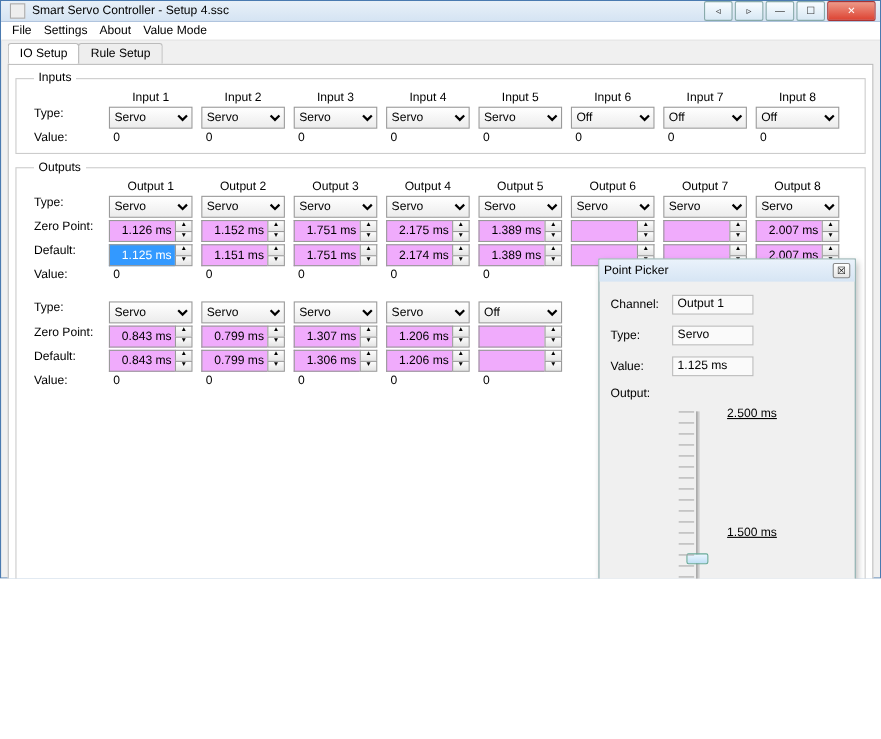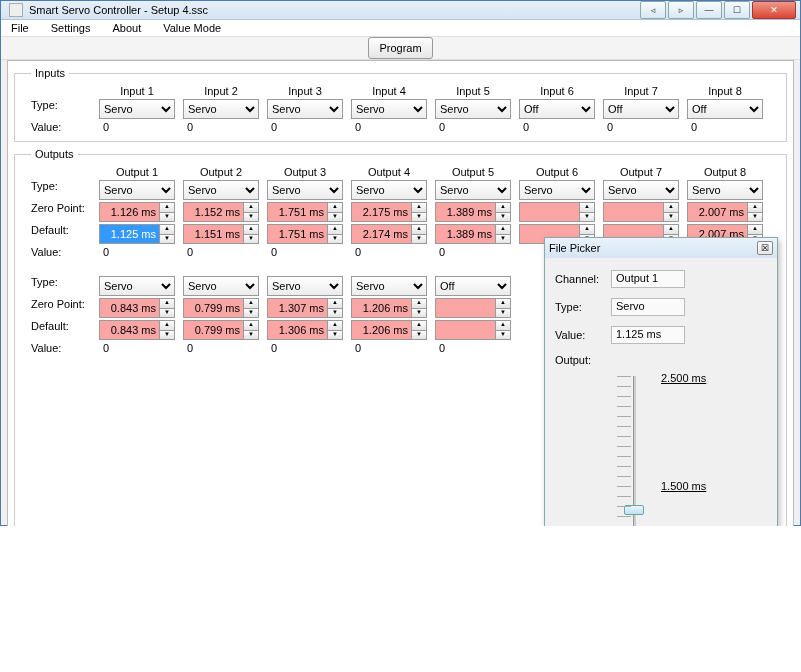--- a/index.html
+++ b/index.html
@@ -4,38 +4,38 @@
 <style>
 * { box-sizing: border-box; font-family: "Segoe UI", Tahoma, sans-serif; font-size: 11px; }
 body { margin: 0; background: #fff; }
 .window { width: 801px; height: 526px; border: 1px solid #4a7ab0; background: #f0f0f0; display: flex; flex-direction: column; }
 .titlebar { height: 28px; background: linear-gradient(#e8f0f8,#d5e4f3); display: flex; align-items: center; padding: 0 4px 0 8px; border-bottom: 1px solid #b0c4de; }
 .titlebar .icon { width:14px; height:14px; background:#eee; border:1px solid #aaa; margin-right:6px; }
 .titlebar .title { flex:1; color:#000; }
 .winbtns { display:flex; gap:2px; }
 .winbtn { width:26px; height:18px; border:1px solid #8aa; border-radius:2px; background:linear-gradient(#f8fcff,#d8e8f4); display:flex; align-items:center; justify-content:center; font-size:9px; color:#333; }
 .winbtn.close { background:linear-gradient(#e98,#d43); border-color:#a33; color:#fff; width:44px; }
-.menubar { height:24px; background:#fff; display:flex; align-items:center; padding:0 6px; gap:14px; border-bottom:1px solid #e0e0e0; }
+.menubar { height:24px; background:#fff; display:flex; align-items:center; padding:0 6px; gap:3px; border-bottom:1px solid #e0e0e0; }
 .menubar span { color:#000; padding:2px 4px; }
 .toolbar { height:36px; display:flex; align-items:center; justify-content:center; background:#f4f4f4; border-bottom:1px solid #ddd; }
 .btn { height:22px; padding:0 10px; background:linear-gradient(#fdfdfd,#e6e6e6); border:1px solid #9a9a9a; border-radius:3px; }
 .content { flex:1; position:relative; padding:0 6px; }
 .tabs { display:flex; margin-top:2px; }
 .tab { padding:3px 10px; border:1px solid #bbb; border-bottom:none; background:#eee; margin-right:-1px; border-radius:3px 3px 0 0; }
 .tab.active { background:#fff; position:relative; z-index:2; }
 .tabpanel { border:1px solid #bbb; background:#fff; height:568px; padding:4px 6px; position:relative; }
 fieldset { border:1px solid #ccc; margin:2px 0 6px 0; padding:4px 6px 6px 16px; }
 legend { padding:0 4px; color:#000; }
 .row { display:flex; margin:2px 0; }
 .rowlabel { width:64px; }
 .colhdr, .cell { width:84px; text-align:center; }
 .cell { display:flex; justify-content:center; }
 select.combo { width:76px; height:20px; border:1px solid #9a9a9a; background:linear-gradient(#fff,#ececec); }
 .spinner { display:flex; width:76px; height:20px; }
-.spinner input { width:60px; border:1px solid #9a9a9a; border-right:none; padding:0 3px; text-align:right; background:#fca5a5; }
+.spinner input { width:60px; border:1px solid #9a9a9a; border-right:none; padding:0 3px; text-align:right; background:#f0abfc; }
 .spinner input.sel { background:#3399ff; color:#fff; }
 .spinbtns { width:16px; display:flex; flex-direction:column; }
 .spinbtns div { flex:1; border:1px solid #9a9a9a; background:linear-gradient(#fdfdfd,#e4e4e4); font-size:6px; line-height:7px; text-align:center; }
 .spinbtns div:first-child { border-bottom:none; }
 .valtxt { width:76px; text-align:left; padding-left:4px; color:#000; }
 .statusbar { height:20px; border-top:1px solid #ccc; background:#a21caf; display:flex; align-items:center; padding:0 8px; }
 .statuscell { border:1px inset #ddd; padding:1px 8px; background:#fff; min-width:60px; height:16px; display:flex; align-items:center; }
 
 .picker { position:absolute; left:536px; top:176px; width:234px; height:370px; background:#f0f0f0; border:1px solid #8aa; box-shadow:2px 3px 6px rgba(0,0,0,.25); }
 .picker .phdr { height:20px; background:linear-gradient(#eaf2fb,#d6e5f4); display:flex; align-items:center; padding:0 4px; }
@@ -69,25 +69,26 @@
     </div>
   </div>
 
   <div class="menubar">
     <span>File</span>
     <span>Settings</span>
     <span>About</span>
     <span>Value Mode</span>
   </div>
 
-  <div class="toolbar">
-    <button class="btn">Program</button>
-  </div>
 
   <div class="content">
+    <div class="tabs">
+      <div class="tab active">IO Setup</div>
+      <div class="tab">Rule Setup</div>
+    </div>
     <div class="tabpanel">
 
       <fieldset>
         <legend>Inputs</legend>
         <div class="row">
           <div class="rowlabel"></div>
           <div class="colhdr">Input 1</div>
           <div class="colhdr">Input 2</div>
           <div class="colhdr">Input 3</div>
           <div class="colhdr">Input 4</div>
@@ -505,21 +506,21 @@
               <div class="cell">
                 <div class="valtxt">0</div>
               </div>
             </div>
           </div>
 
       </fieldset>
 
       <div class="picker">
         <div class="phdr">
-          <span class="t">File Picker</span>
+          <span class="t">Point Picker</span>
           <div class="xbox">☒</div>
         </div>
         <div class="pct">
           <div class="prow">
               <div class="plab">Channel:</div>
               <div class="pval">Output 1</div>
             </div>
           <div class="prow">
               <div class="plab">Type:</div>
               <div class="pval">Servo</div>

